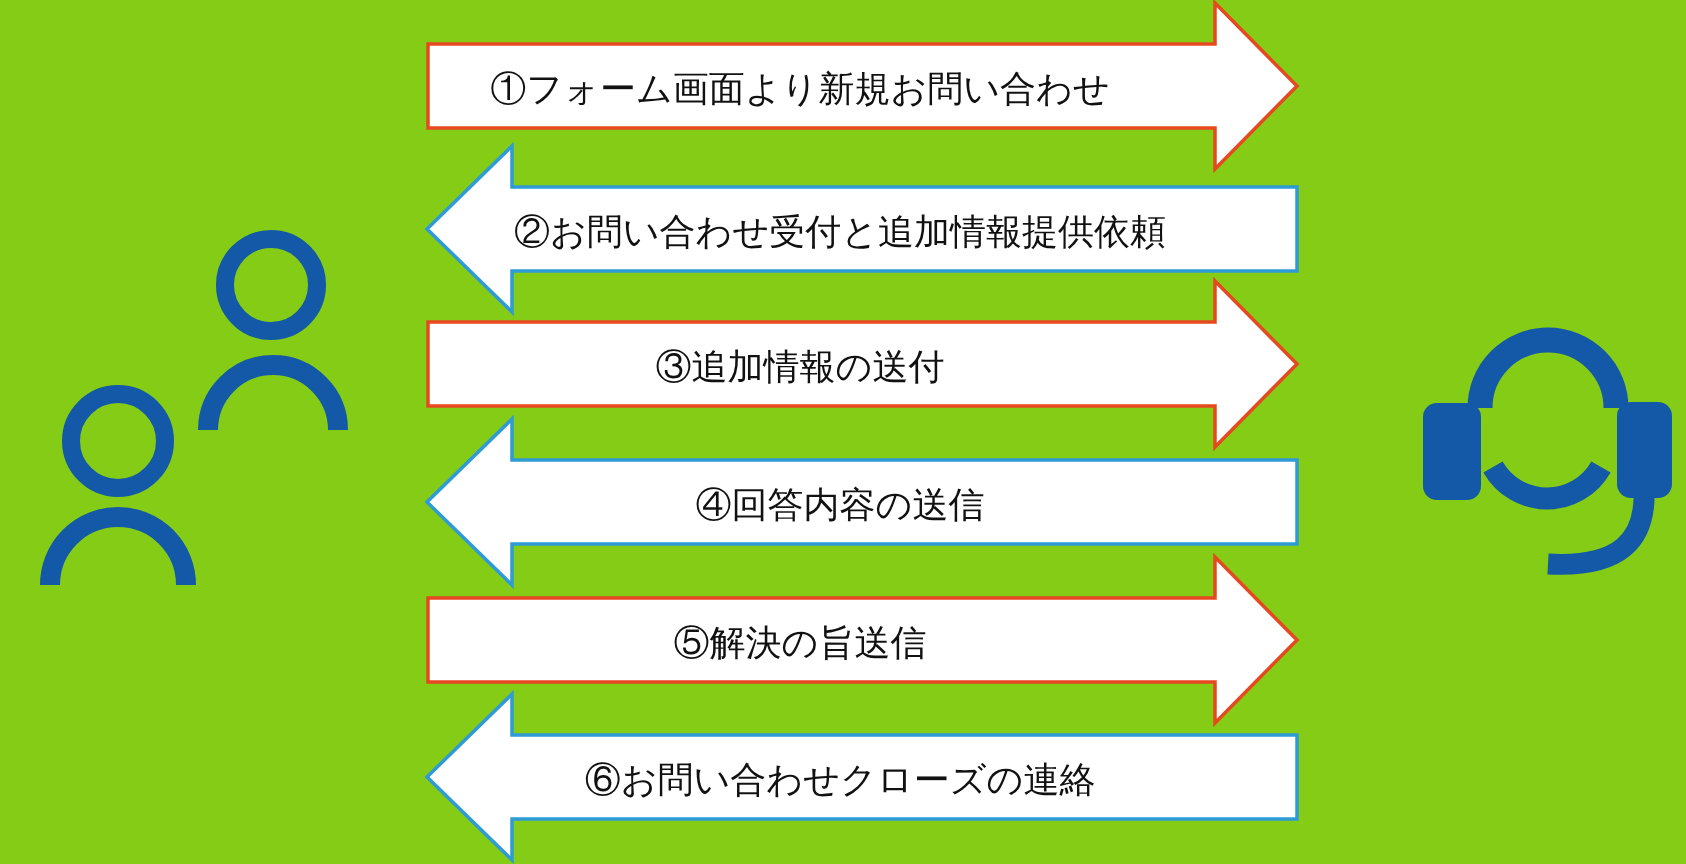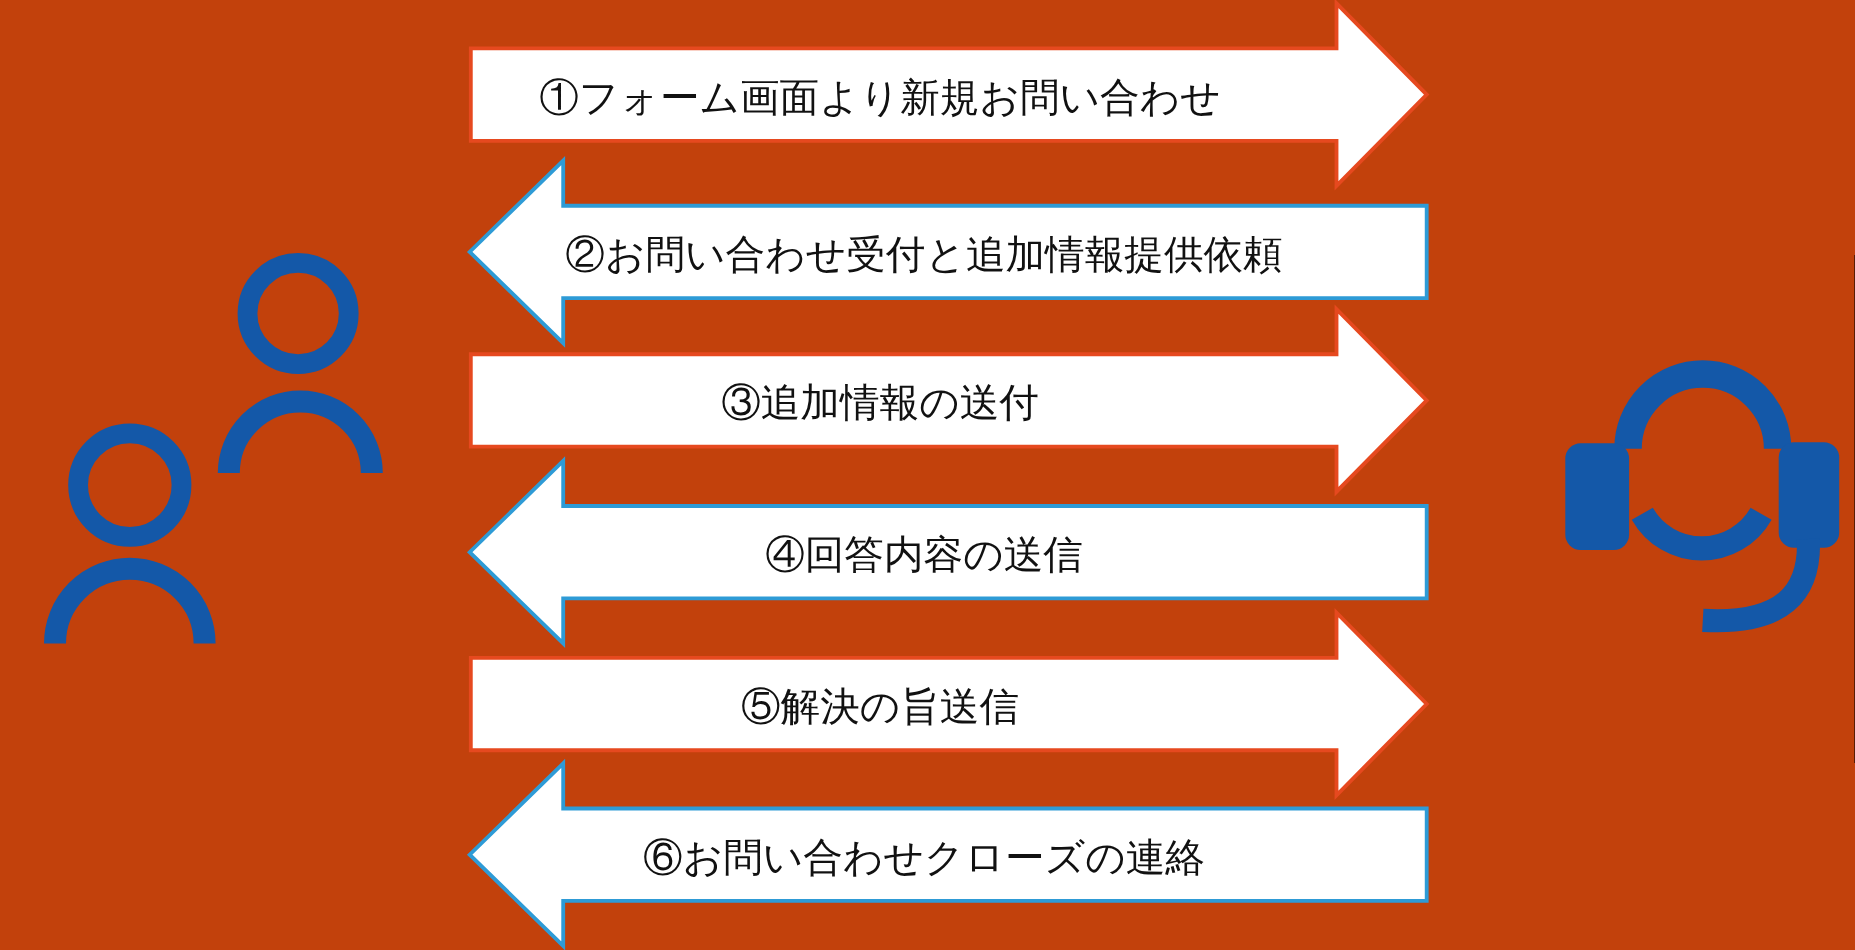--- a/index.html
+++ b/index.html
@@ -1,20 +1,20 @@
 <!DOCTYPE html>
 <html><head>
 <meta charset="utf-8">
 <style>
   html, body { margin: 0; padding: 0; background: #000; }
   .stage {
     position: relative;
     width: 1686px;
     height: 864px;
-    background: #c2410c;
+    background: #84cc16;
     overflow: hidden;
     font-family: "Liberation Sans", sans-serif;
   }
   svg { display: block; }
   .arrow-label {
     font-family: "Liberation Sans", sans-serif;
     font-size: 36px;
     fill: #111111;
   }
 </style>

